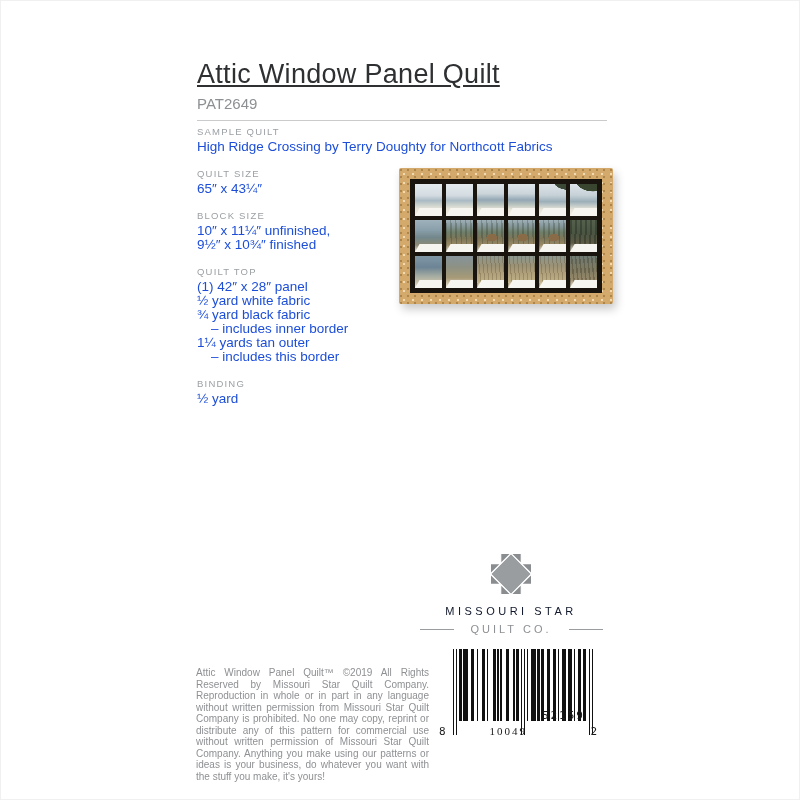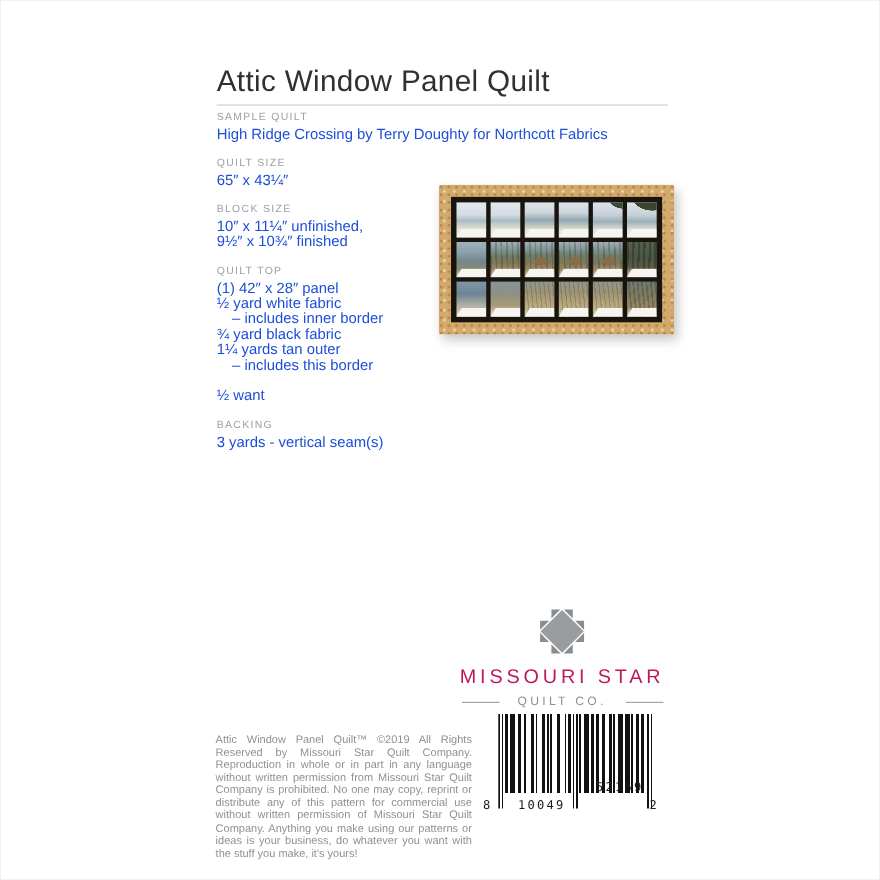--- a/index.html
+++ b/index.html
@@ -3,21 +3,21 @@
 <meta charset="utf-8">
 <style>
   html,body{margin:0;padding:0;background:#fff;}
   .sheet{
     position:relative; width:800px; height:800px; background:#ffffff;
     font-family:"Liberation Sans", sans-serif; box-sizing:border-box;
     border:1px solid #f0f0f0; overflow:hidden;
   }
   
   .content-col{position:absolute; left:196px; top:58px; width:410px;}
-  .title{font-size:27px; line-height:30px; font-weight:400; color:#2e3032; letter-spacing:.3px; margin:0 0 6px 0;}
+  .title{font-size:27px; line-height:30px; font-weight:400; color:#2e3032; letter-spacing:.3px; margin:0 0 6px 0;text-decoration:underline;}
   .pat{font-size:15px; line-height:17px; color:#8d9093; margin:0 0 8px 0;}
   .divider{height:1px; background:#c9cbcc; margin:0 0 5px 0;}
   .section{margin-bottom:14px;}
   .sec-label{font-size:9.5px; line-height:11px; font-weight:400; letter-spacing:1.2px; color:#9ba0a3; margin-bottom:3px;}
   .sec-line{font-size:13.5px; line-height:14px; color:#1d4ed8;}
   .sec-line.indent{padding-left:14px;}
   
   .quilt-photo{
     position:absolute; left:398px; top:167px; width:214px; height:136px;
     background-color:#d3a96c;
@@ -59,74 +59,72 @@
       repeating-linear-gradient(84deg, rgba(90,75,45,.3) 0 1px, rgba(0,0,0,0) 1px 4px),
       linear-gradient(180deg,#8d9890 0%,#9b9276 30%,#b1a17b 55%,#bfb087 80%,#ece6d8 100%);}
   .r3.c1{background:linear-gradient(180deg,#7f97a5 0%,#6c8495 35%,#9fa89f 60%,#c9c2ac 82%,#ece6d8 100%);}
   .r3.c2{background:linear-gradient(180deg,#87949b 0%,#8d9183 35%,#a89a77 68%,#ece6d8 100%);}
   .r3.c6{background:
       repeating-linear-gradient(84deg, rgba(60,55,35,.35) 0 1.5px, rgba(0,0,0,0) 1.5px 4px),
       linear-gradient(180deg,#6f7a72 0%,#7e7a62 40%,#948768 72%,#ece6d8 100%);}
   
   .logo{position:absolute; left:410px; top:548px; width:200px; text-align:center; color:#8d9093;}
   .logo-star{display:block; margin:0 auto 6px auto;}
-  .logo-name{font-size:18px; letter-spacing:3.5px; color:#be185d; white-space:nowrap;}
+  .logo-name{font-size:11px; letter-spacing:3.5px; color:#0f172a; white-space:nowrap;}
   .logo-sub{display:flex; align-items:center; justify-content:center; gap:17px; margin-top:6px;}
   .logo-sub .rule{width:34px; height:1px; background:#9a9da0;}
   .logo-sub .sub-text{font-size:11px; letter-spacing:3px; color:#8d9093; white-space:nowrap;}
   
   .copyright{
     position:absolute; left:195px; top:666px; width:233px;
     font-size:10px; line-height:11.5px; color:#8e9093; text-align:justify;
   }
   .barcode{position:absolute; left:438px; top:648px; width:158px; height:100px;}
   .barcode svg{position:absolute; left:14px; top:0; width:140px; height:86px;}
   .bc-digit{position:absolute; font-family:"DejaVu Sans Mono", monospace; font-size:11px; color:#1b1b1b;}
   .bc-lead{left:0; top:76px;}
-  .bc-left{left:32px; top:76px; width:56px; text-align:left; letter-spacing:2px;}
+  .bc-left{left:32px; top:76px; width:56px; text-align:right; letter-spacing:2px;font-family:Liberation Serif, serif;}
   .bc-right{left:94px; top:60px; width:52px; text-align:right; letter-spacing:2px;}
   .bc-trail{right:0; top:76px;}
 </style>
 </head>
 <body>
 
 <div class="sheet">
 
   <div class="content-col">
     <h1 class="title">Attic Window Panel Quilt</h1>
+    <div class="pat">PAT2649</div>
     <div class="divider"></div>
     <div>
         <div class="section">
           <div class="sec-label">SAMPLE QUILT</div>
           <div class="sec-line">High Ridge Crossing by Terry Doughty for Northcott Fabrics</div>
         </div>
         <div class="section">
           <div class="sec-label">QUILT SIZE</div>
           <div class="sec-line">65″ x 43¼″</div>
         </div>
         <div class="section">
           <div class="sec-label">BLOCK SIZE</div>
           <div class="sec-line">10″ x 11¼″ unfinished,</div>
           <div class="sec-line">9½″ x 10¾″ finished</div>
         </div>
         <div class="section">
           <div class="sec-label">QUILT TOP</div>
           <div class="sec-line">(1) 42″ x 28″ panel</div>
           <div class="sec-line">½ yard white fabric</div>
+          <div class="sec-line">¾ yard black fabric</div>
           <div class="sec-line indent">– includes inner border</div>
-          <div class="sec-line">¾ yard black fabric</div>
           <div class="sec-line">1¼ yards tan outer</div>
           <div class="sec-line indent">– includes this border</div>
         </div>
         <div class="section">
-          <div class="sec-line">½ want</div>
-        </div>
-        <div class="section">
-          <div class="sec-label">BACKING</div>
-          <div class="sec-line">3 yards - vertical seam(s)</div>
+          <div class="sec-label">BINDING</div>
+          <div class="sec-line">½ yard</div>
         </div>
       </div>
   </div>
 
   <div class="quilt-photo">
     <div class="quilt-frame">
         <div class="qcell r1 c1"></div>
         <div class="qcell r1 c2"></div>
         <div class="qcell r1 c3"></div>
         <div class="qcell r1 c4"></div>

